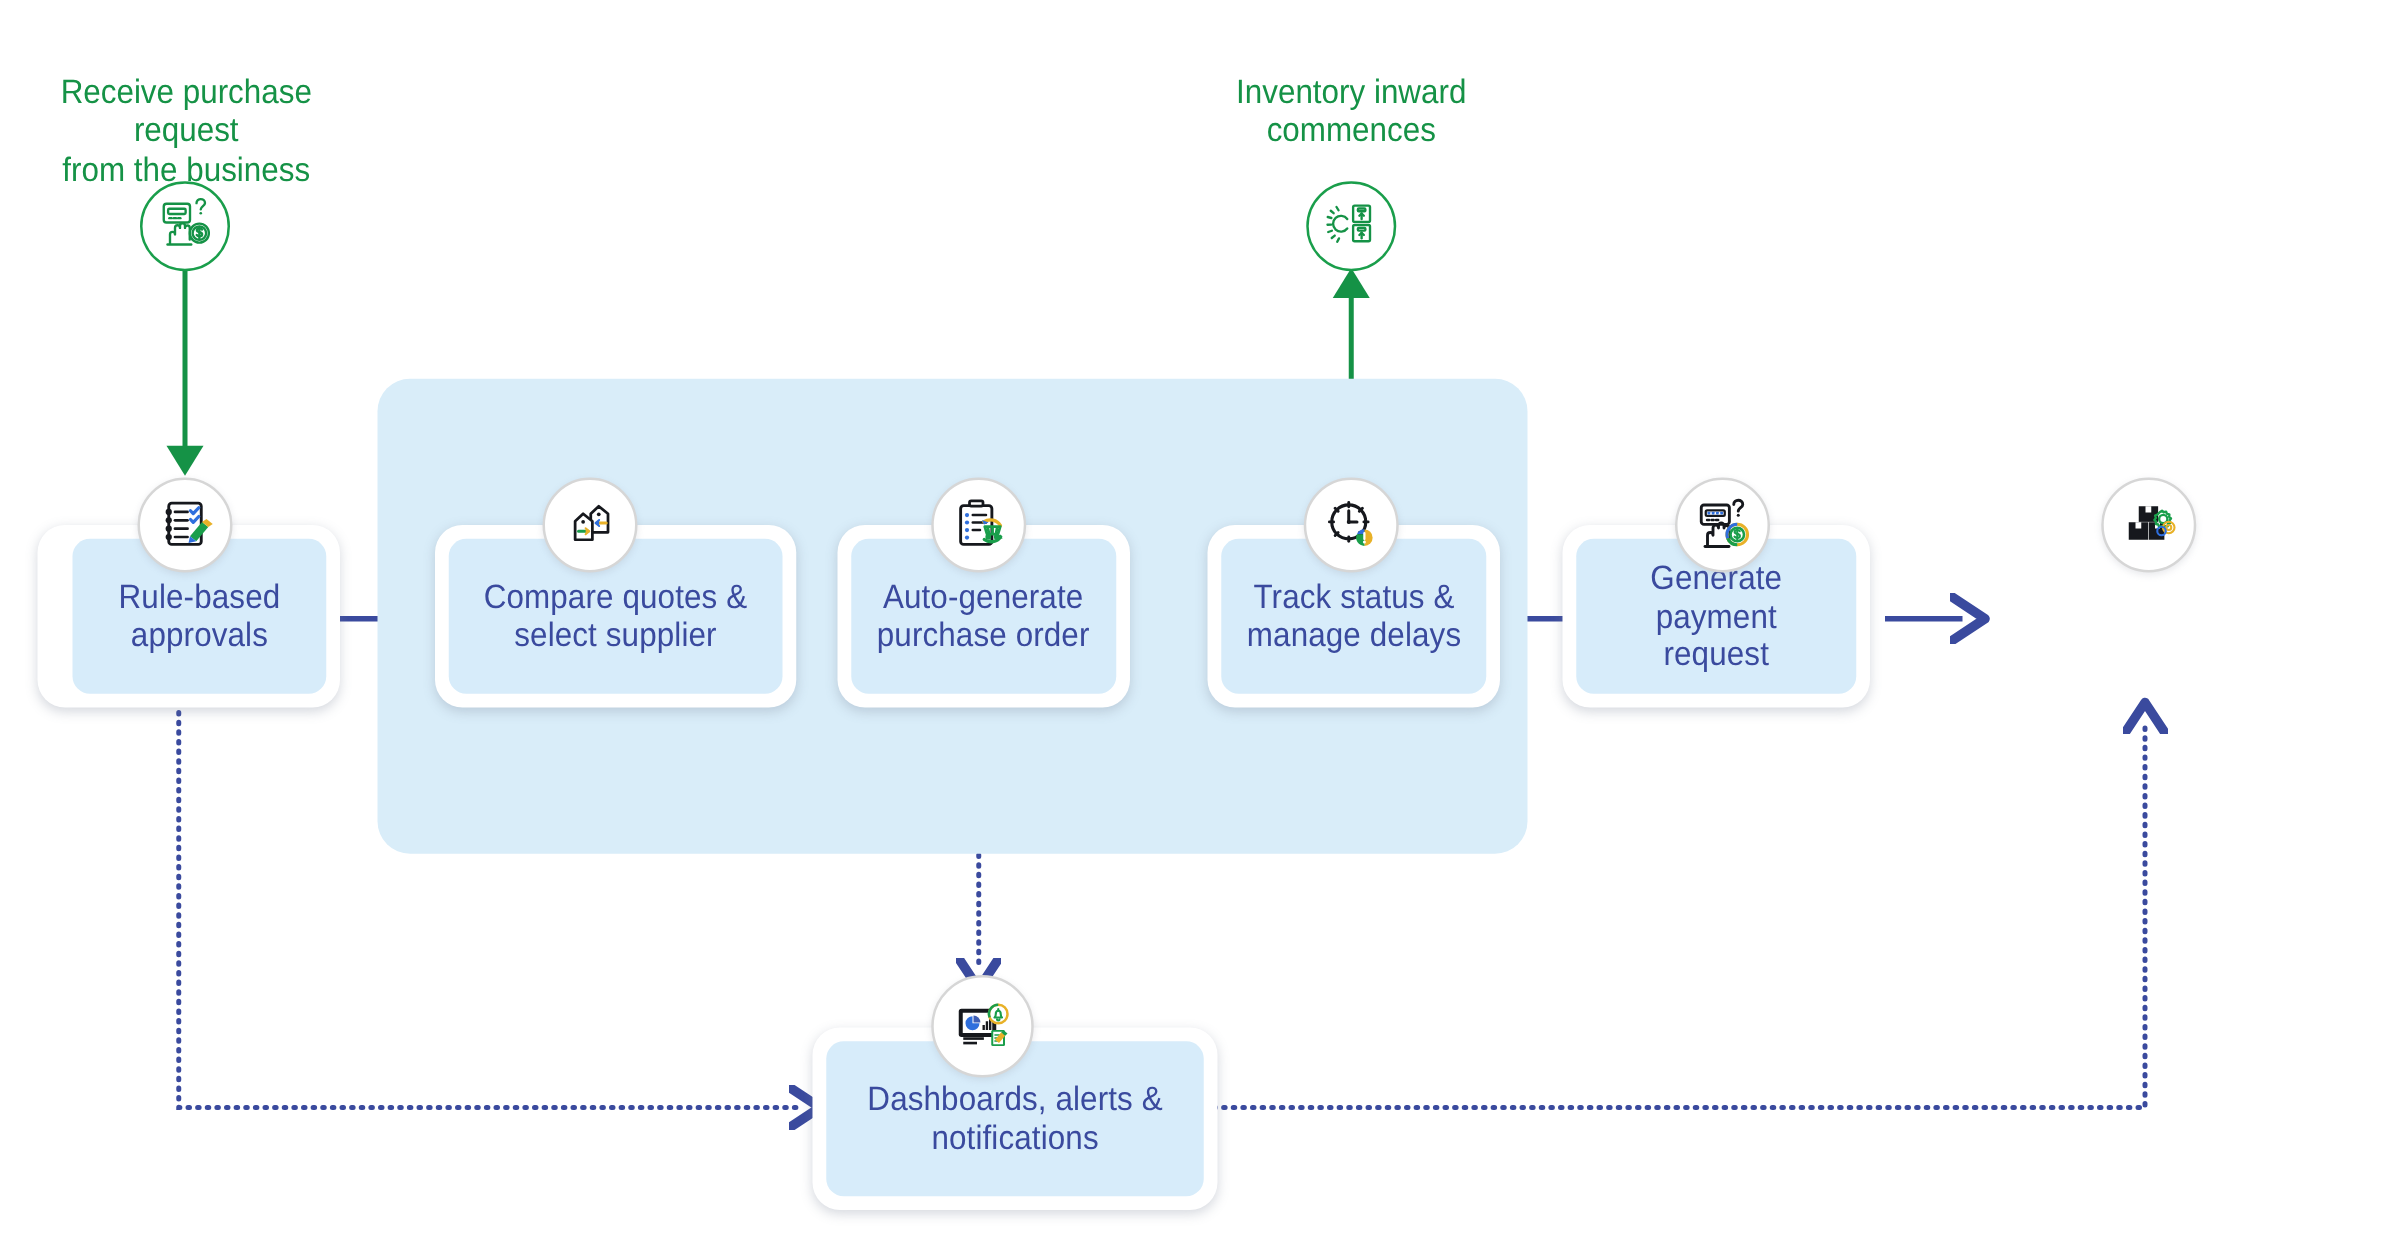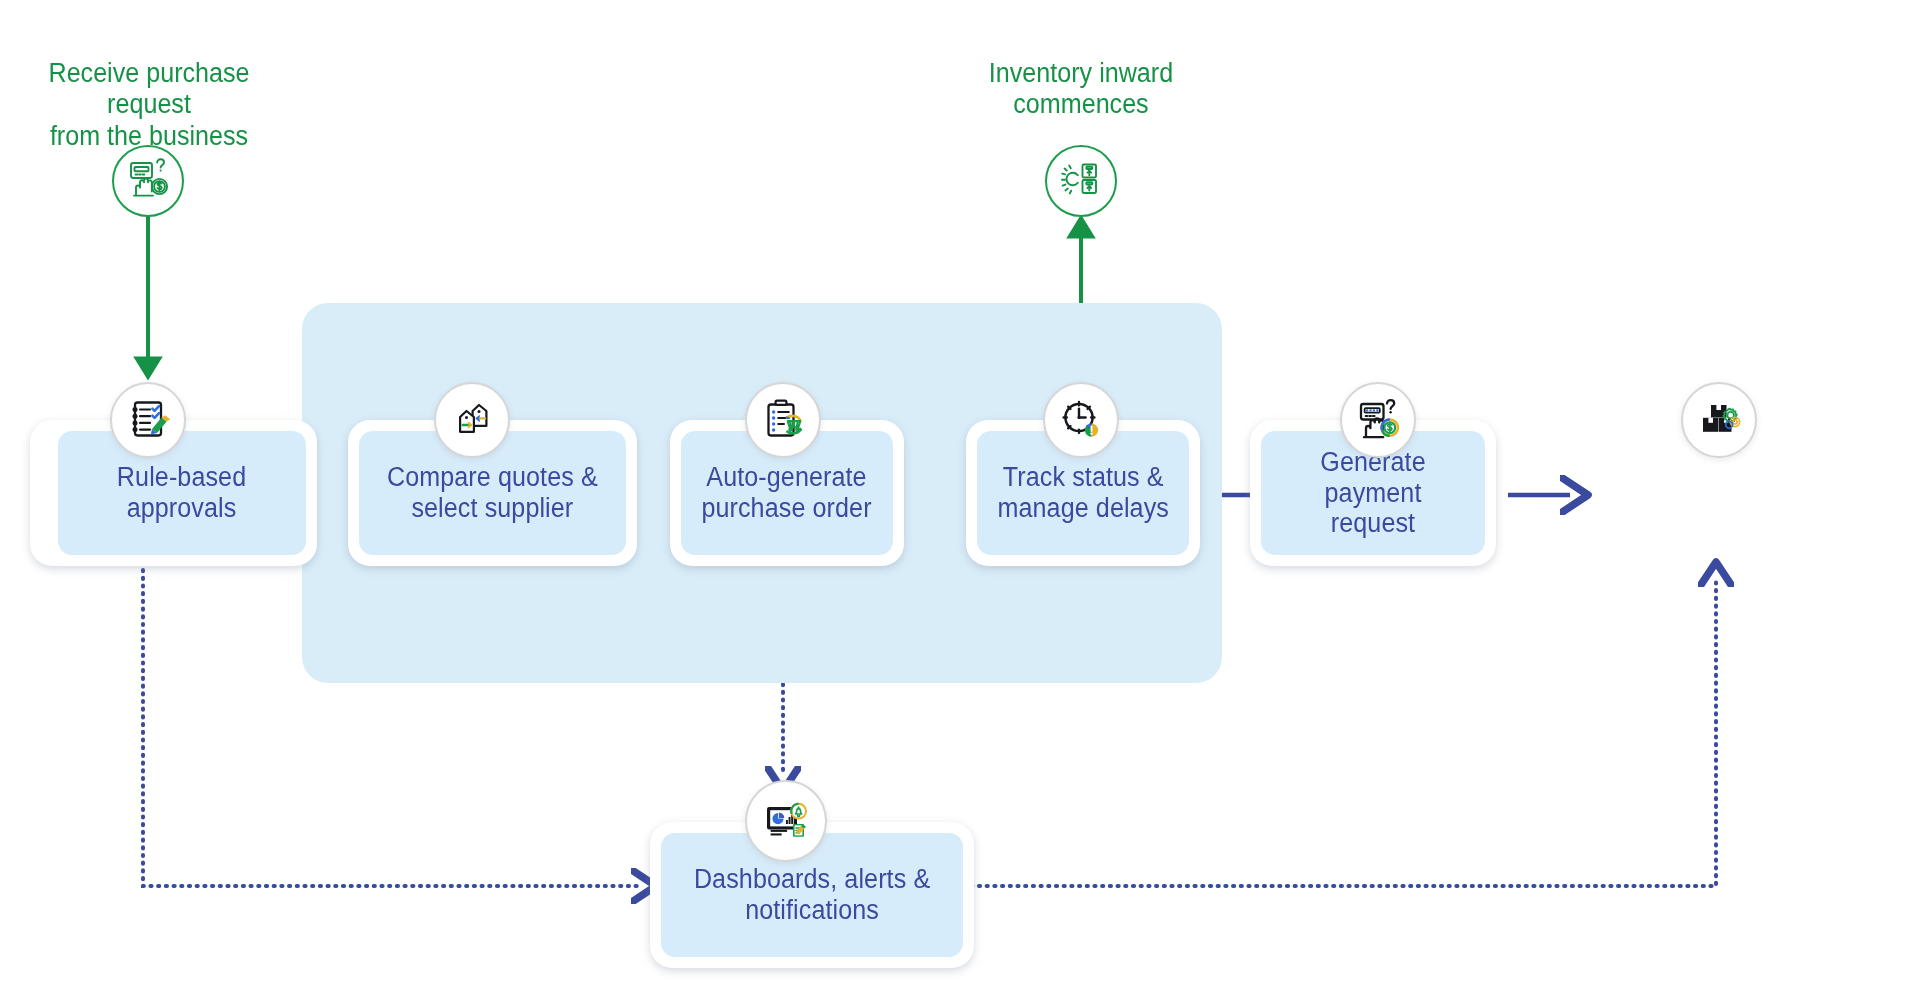--- a/index.html
+++ b/index.html
@@ -219,21 +219,21 @@
           <path d="M28.4 12.6l2.2 2.3 4.4-4.7"></path>
           <path d="M28.4 19.6l2.2 2.3 4.4-4.7"></path>
         </g>
         <path d="M37.6 21.6l5.0 4.0-9.6 11.4-5.0-4.0z" fill="#1a9e4b"></path>
         <path d="M41.2 19.2l5.0 4.0-3.6 2.4-5.0-4.0z" fill="#e8b128"></path>
         <path d="M28.0 33.0l5.0 4.0-6.2 1.4z" fill="#2f6fdd"></path>
       </svg>
     </span>
   </div>
 
-  <div class="card" style="left:30px; top:420px; width:287px; height:146px;padding-left:28px;">
+  <div class="card" style="left:30px; top:420px; width:242px; height:146px;padding-left:28px;">
     <div class="card-inner">
       <div class="card-label" style="white-space:pre-line;">Rule-based
 approvals</div>
     </div>
   </div>
 
   <div class="icon-bubble" style="left:434px; top:382px;">
     <span>
       <svg width="48" height="48" viewBox="0 0 48 48">
         <path d="M31.0 9.0l7.4 6.0v14.8H24.6V15.0z" fill="#ffffff" stroke="#16181d" stroke-width="2.2" stroke-linejoin="round"></path>

